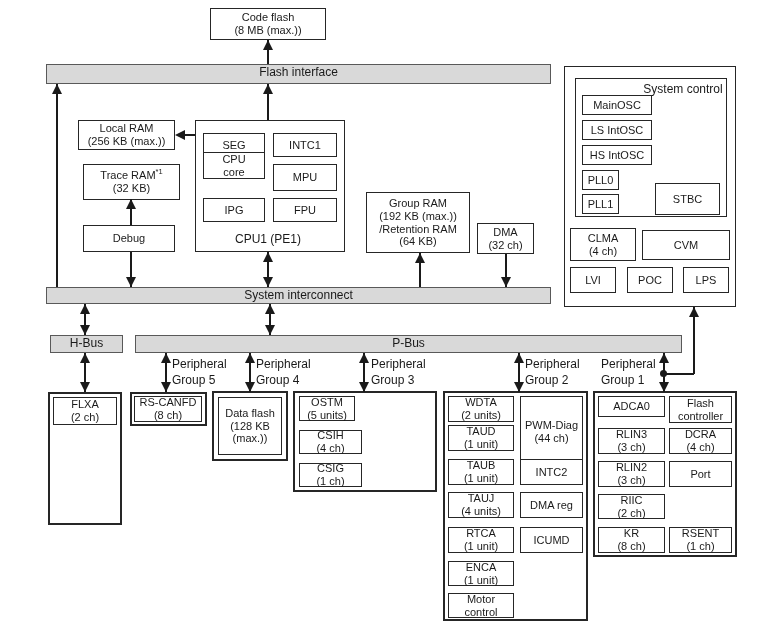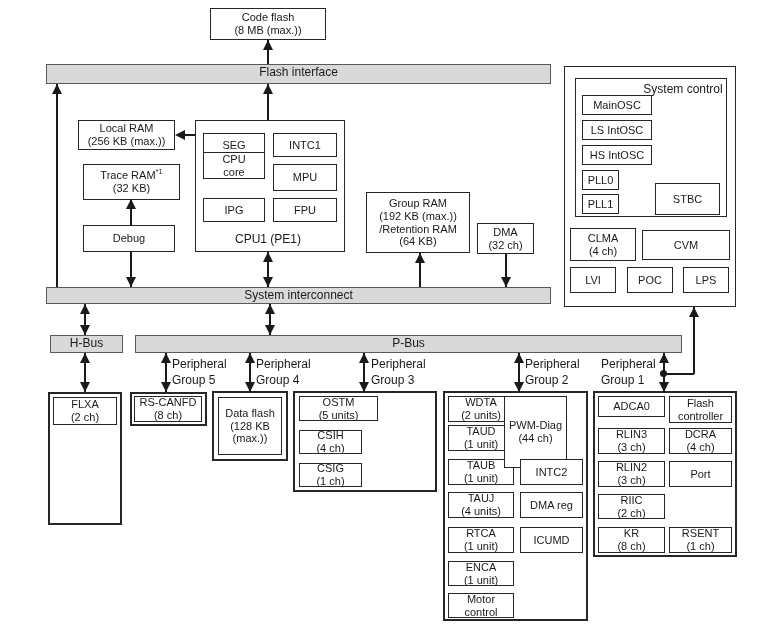--- a/index.html
+++ b/index.html
@@ -163,21 +163,21 @@
   </div>
 
   <div class="cont" style="left:212px;top:391px;width:76px;height:70px"></div>
   <div class="box" style="left:218px;top:397px;width:64px;height:58px">
     <span>Data flash</span>
     <span>(128 KB</span>
     <span>(max.))</span>
   </div>
 
   <div class="cont" style="left:293px;top:391px;width:144px;height:101px"></div>
-  <div class="box" style="left:299px;top:396px;width:79px;height:25px">
+  <div class="box" style="left:299px;top:396px;width:56px;height:25px">
     <span>OSTM</span>
     <span>(5 units)</span>
   </div>
   <div class="box" style="left:299px;top:430px;width:63px;height:24px">
     <span>CSIH</span>
     <span>(4 ch)</span>
   </div>
   <div class="box" style="left:299px;top:463px;width:63px;height:24px">
     <span>CSIG</span>
     <span>(1 ch)</span>
@@ -205,21 +205,21 @@
     <span>(1 unit)</span>
   </div>
   <div class="box" style="left:448px;top:561px;width:66px;height:25px">
     <span>ENCA</span>
     <span>(1 unit)</span>
   </div>
   <div class="box" style="left:448px;top:593px;width:66px;height:25px">
     <span>Motor</span>
     <span>control</span>
   </div>
-  <div class="box" style="left:504px;top:396px;width:63px;height:72px">
+  <div class="box" style="left:520px;top:396px;width:63px;height:72px">
     <span>PWM-Diag</span>
     <span>(44 ch)</span>
   </div>
   <div class="box" style="left:520px;top:459px;width:63px;height:26px">
     <span>INTC2</span>
   </div>
   <div class="box" style="left:520px;top:492px;width:63px;height:26px">
     <span>DMA reg</span>
   </div>
   <div class="box" style="left:520px;top:527px;width:63px;height:26px">

